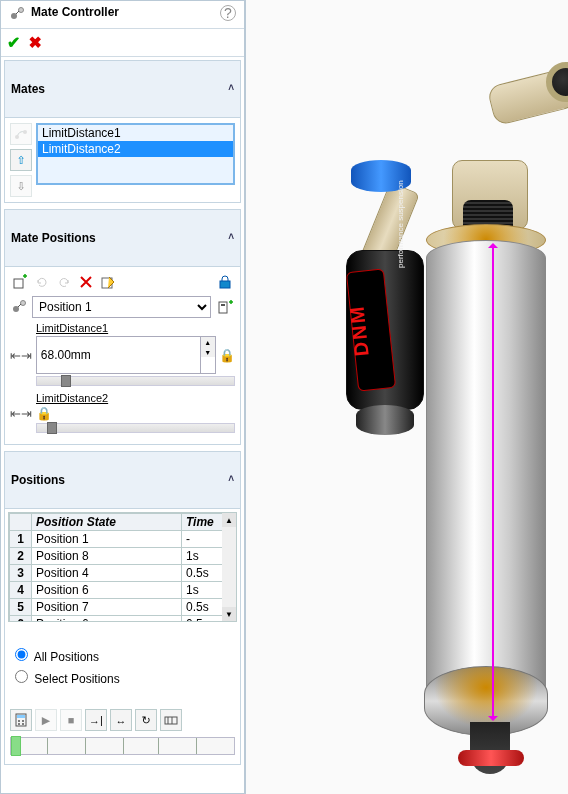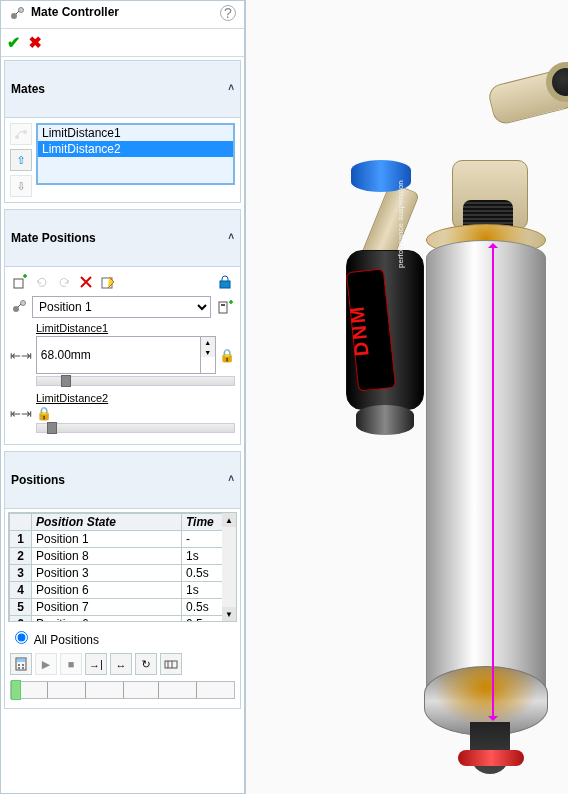--- a/index.html
+++ b/index.html
@@ -36,21 +36,21 @@
   .spin-btns div { width: 14px; height: 10px; font-size: 7px; background: #f0f0f0; display: flex; align-items: center; justify-content: center; cursor: pointer; }
   .lock { color: #2b7; cursor: pointer; font-size: 13px; }
   .slider { width: calc(100% - 26px); margin: 2px 0 6px 26px; height: 10px; background: linear-gradient(#eee,#ddd); border: 1px solid #ccd; position: relative; }
   .slider .thumb { width: 10px; height: 12px; background: #888; border: 1px solid #666; position: absolute; top: -2px; }
   .anim-table { width: 100%; border-collapse: collapse; table-layout: fixed; }
   .anim-table th, .anim-table td { border: 1px solid #bcc; padding: 1px 4px; background: #fff; white-space: nowrap; overflow: hidden; }
   .anim-table th { background: #eef2f6; font-weight: bold; text-align: left; font-style: italic; }
   .anim-table .idx { width: 22px; text-align: center; background: #eef2f6; font-weight: bold; }
   .anim-table .time { width: 54px; }
   .anim-scroll { max-height: 110px; overflow: hidden; border: 1px solid #bcc; position: relative; }
-  .radios { margin: 6px 2px; }
+  .radios { margin: 23px 2px; }
   .radios label { display: block; margin: 3px 0; }
   .anim-toolbar { display: flex; gap: 3px; margin: 4px 2px; }
   .track { margin: 6px 2px; height: 18px; border: 1px solid #bbc; background: #f7f7f7; position: relative; }
   .track .seg { position: absolute; top: 0; bottom: 0; border-left: 1px solid #9a9; }
   .track .cursor { width: 10px; height: 20px; background: #8d8; border: 1px solid #6c6; position: absolute; left: 0; top: -2px; cursor: pointer; }
   .gripper { position:absolute; left:246px; top:390px; width:10px; height:34px; border:1px solid #bbb; border-left:none; border-radius:0 6px 6px 0; background:#f4f4f4; cursor:pointer; }
   
   .shock { position: absolute; left: 90px; top: 50px; width: 210px; height: 700px; }
   .cyl-main { position: absolute; left: 90px; top: 190px; width: 120px; height: 480px; border-radius: 60px/18px; background: linear-gradient(90deg,#999 0%,#fff 40%,#ccc 70%,#888 100%); border: 1px solid #888; }
   .cyl-cap { position:absolute; left:90px; top:174px; width:120px; height:32px; border-radius:60px/16px; background: radial-gradient(circle,#c80,transparent 70%), linear-gradient(90deg,#d7c69a,#efe6c8,#c7b585); border:1px solid #aa8844; }
@@ -231,21 +231,21 @@
               <td>Position 1</td>
               <td>-</td>
             </tr>
         <tr>
               <td class="idx">2</td>
               <td>Position 8</td>
               <td>1s</td>
             </tr>
         <tr>
               <td class="idx">3</td>
-              <td>Position 3</td>
+              <td>Position 4</td>
               <td>0.5s</td>
             </tr>
         <tr>
               <td class="idx">4</td>
               <td>Position 6</td>
               <td>1s</td>
             </tr>
         <tr>
               <td class="idx">5</td>
               <td>Position 7</td>
@@ -260,20 +260,21 @@
         </table>
       <div class="vscroll">
           <div class="arr">▲</div>
           <div class="tr"></div>
           <div class="arr">▼</div>
         </div>
     </div>
 
     <div class="radios">
       <label><input type="radio" name="ap" checked="" style=""> <span>All Positions</span></label>
+      <label><input type="radio" name="ap" style=""> <span>Select Positions</span></label>
     </div>
 
     <div class="anim-toolbar">
       <span class="ico-btn">
           <svg width="14" height="14">
             <rect x="2" y="1" width="10" height="12" fill="none" stroke="#555"></rect>
             <rect x="3" y="2" width="8" height="3" fill="#8cf"></rect>
             <circle cx="5" cy="8" r="1" fill="#555"></circle>
             <circle cx="9" cy="8" r="1" fill="#555"></circle>
             <circle cx="5" cy="11" r="1" fill="#555"></circle>

